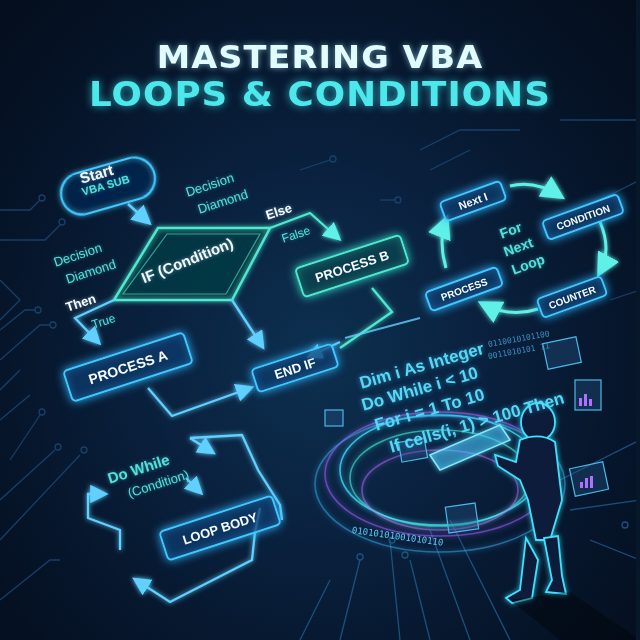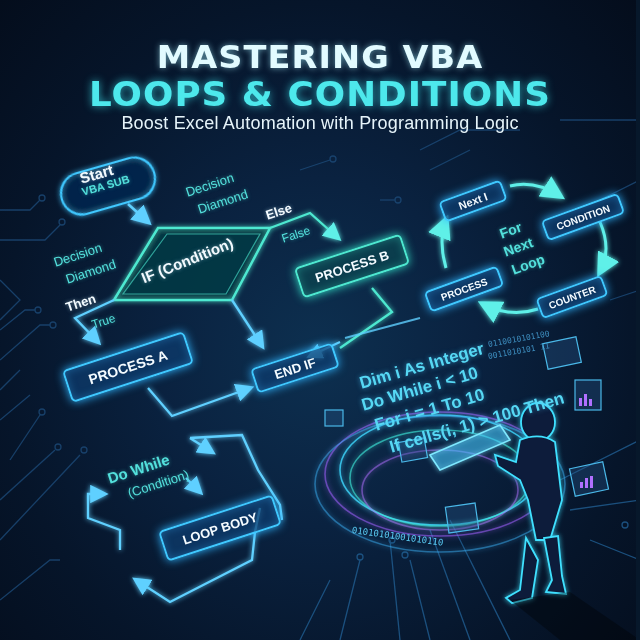--- a/index.html
+++ b/index.html
@@ -156,21 +156,20 @@
       <path d="M520 440 Q540 432 555 442 L562 500 L550 540 L536 540 L528 500 L520 480 L498 466 L495 455 L516 462 Z"></path>
       <path d="M526 538 L520 590 L506 598 L512 603 L532 598 L538 560 Z"></path>
       <path d="M544 538 L552 580 L546 592 L566 594 L562 576 L558 536 Z"></path>
     </g>
 
     <polygon points="510,600 570,592 640,640 560,640" fill="rgba(0,0,0,.35)"></polygon>
   </svg>
 
   <h1 class="title1">MASTERING VBA</h1>
   <h1 class="title2">LOOPS &amp; CONDITIONS</h1>
-  <p class="subtitle">Boost Excel Automation with Programming Logic</p>
 
   <div class="lbl white" style="left:80px;top:170px;font-size:15px;transform:rotate(-16deg);">Start</div>
   <div class="lbl cyan" style="left:82px;top:186px;font-size:11px;transform:rotate(-16deg);">VBA SUB</div>
 
   <div class="lbl cyan" style="left:186px;top:185px;font-size:13px;font-weight:normal;transform:rotate(-18deg);">Decision</div>
   <div class="lbl cyan" style="left:198px;top:202px;font-size:13px;font-weight:normal;transform:rotate(-18deg);">Diamond</div>
 
   <div class="lbl cyan" style="left:54px;top:255px;font-size:13px;font-weight:normal;transform:rotate(-18deg);">Decision</div>
   <div class="lbl cyan" style="left:66px;top:272px;font-size:13px;font-weight:normal;transform:rotate(-18deg);">Diamond</div>
 

